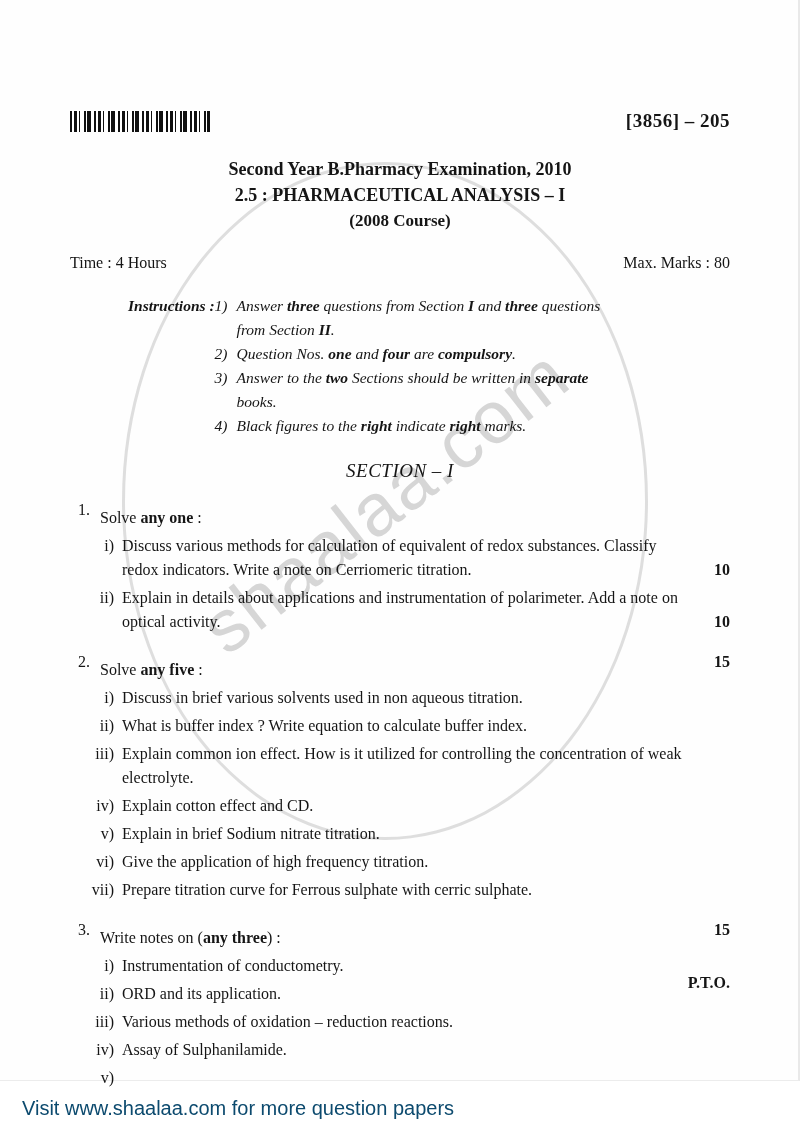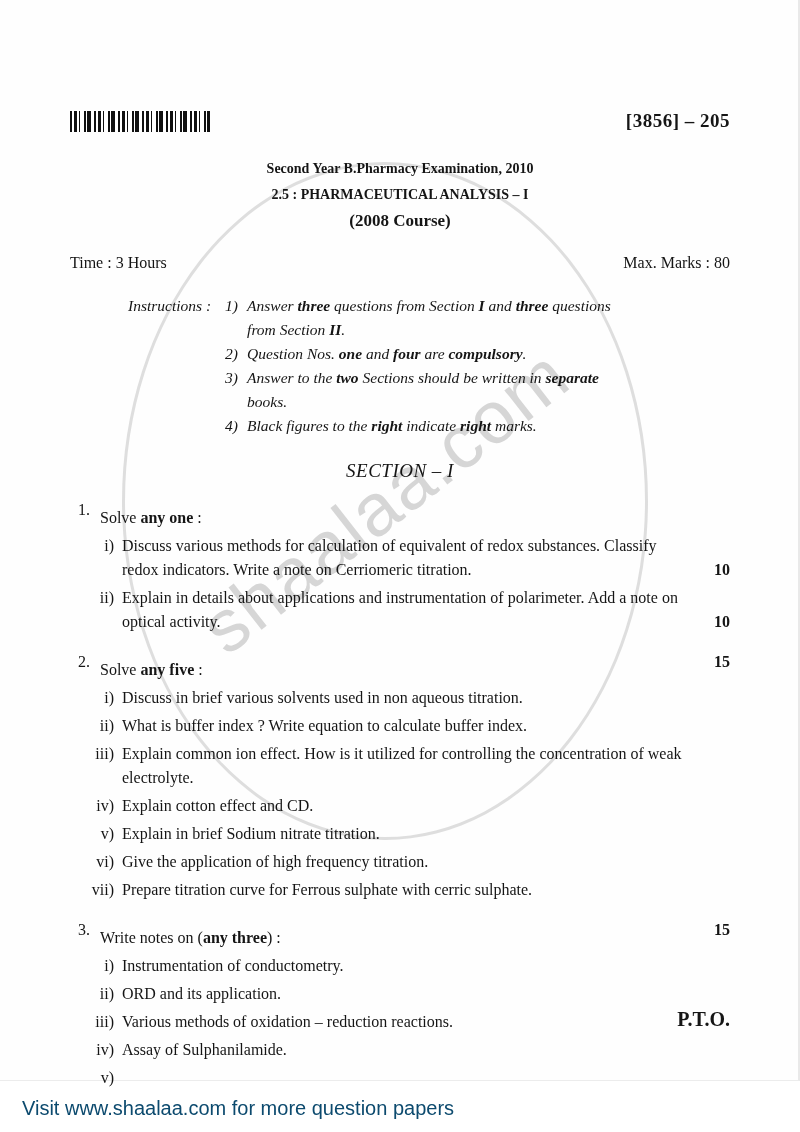--- a/index.html
+++ b/index.html
@@ -43,49 +43,49 @@
     width:140px;height:21px;
     background:repeating-linear-gradient(90deg,
       #101010 0 2px,#fff 2px 4px,
       #101010 4px 7px,#fff 7px 9px,
       #101010 9px 10px,#fff 10px 14px,
       #101010 14px 16px,#fff 16px 17px,
       #101010 17px 21px,#fff 21px 24px);
   }
   .paper-code{font-size:19px;font-weight:bold;letter-spacing:0.5px;}
   .title-block{text-align:center;margin-top:24px;line-height:26px;}
-  .title-1,.title-2{font-size:14px;font-weight:bold;font-family:Liberation Serif, serif;}
+  .title-1,.title-2{font-size:18px;font-weight:bold;font-family:Liberation Serif, serif;}
   .title-3{font-size:17px;font-weight:bold;}
   .meta-row{display:flex;justify-content:space-between;margin-top:20px;font-size:16px;}
   .instructions{
     display:flex;margin:22px 4px 0 58px;
     font-style:italic;font-size:15.5px;line-height:1.55;
   }
-  .instructions .label{font-weight:normal;white-space:nowrap;margin-right:14px;}
+  .instructions .label{font-weight:bold;white-space:nowrap;}
   .instr-items{width:400px;}
   .instr-item{display:flex;}
   .instr-item .inum{width:22px;flex:0 0 22px;}
   .instr-item .itext{flex:1;}
   b.seg{font-weight:bold;}
   .section-title{
     text-align:center;font-size:19px;letter-spacing:0.5px;
     margin-top:22px;margin-bottom:10px;font-style:italic;
   }
   .question{margin-top:16px;font-size:16px;line-height:1.5;}
   .q-lead{display:flex;}
   .q-num{width:30px;flex:0 0 30px;padding-left:8px;box-sizing:border-box;}
   .q-lead-text{flex:1;margin-top:8px;}
   .q-marks{width:36px;flex:0 0 36px;text-align:right;font-weight:bold;}
   .sub-row{display:flex;margin-top:4px;}
   .sub-num{width:52px;flex:0 0 52px;text-align:right;padding-right:8px;box-sizing:border-box;}
   .sub-text{flex:1;}
   .sub-marks{width:36px;flex:0 0 36px;text-align:right;font-weight:bold;align-self:flex-end;}
   .pto{
-    position:absolute;right:70px;top:1008px;
-    font-size:20px;font-weight:bold;
+    position:absolute;right:70px;top:974px;
+    font-size:16px;font-weight:bold;
   }
   .footer{
     position:absolute;left:22px;bottom:12px;
     font-family:"Liberation Sans", sans-serif;
     font-size:20px;
   }
 </style>
 </head>
 <body>
 
@@ -104,21 +104,21 @@
       <div class="paper-code">[3856] – 205</div>
     </div>
 
     <div class="title-block">
       <div class="title-1">Second Year B.Pharmacy Examination, 2010</div>
       <div class="title-2">2.5 : PHARMACEUTICAL ANALYSIS – I</div>
       <div class="title-3">(2008 Course)</div>
     </div>
 
     <div class="meta-row">
-      <div>Time : 3 Hours</div>
+      <div>Time : 4 Hours</div>
       <div>Max. Marks : 80</div>
     </div>
 
     <div class="instructions">
       <div class="label">Instructions :</div>
       <div class="instr-items" id="instr-items">
           <div class="instr-item">
             <div class="inum">1)</div>
             <div class="itext"><span>Answer </span><b class="seg">three</b><span> questions from Section </span><b class="seg">I</b><span> and </span><b class="seg">three</b><span> questions from Section </span><b class="seg">II</b><span>.</span></div>
           </div>

